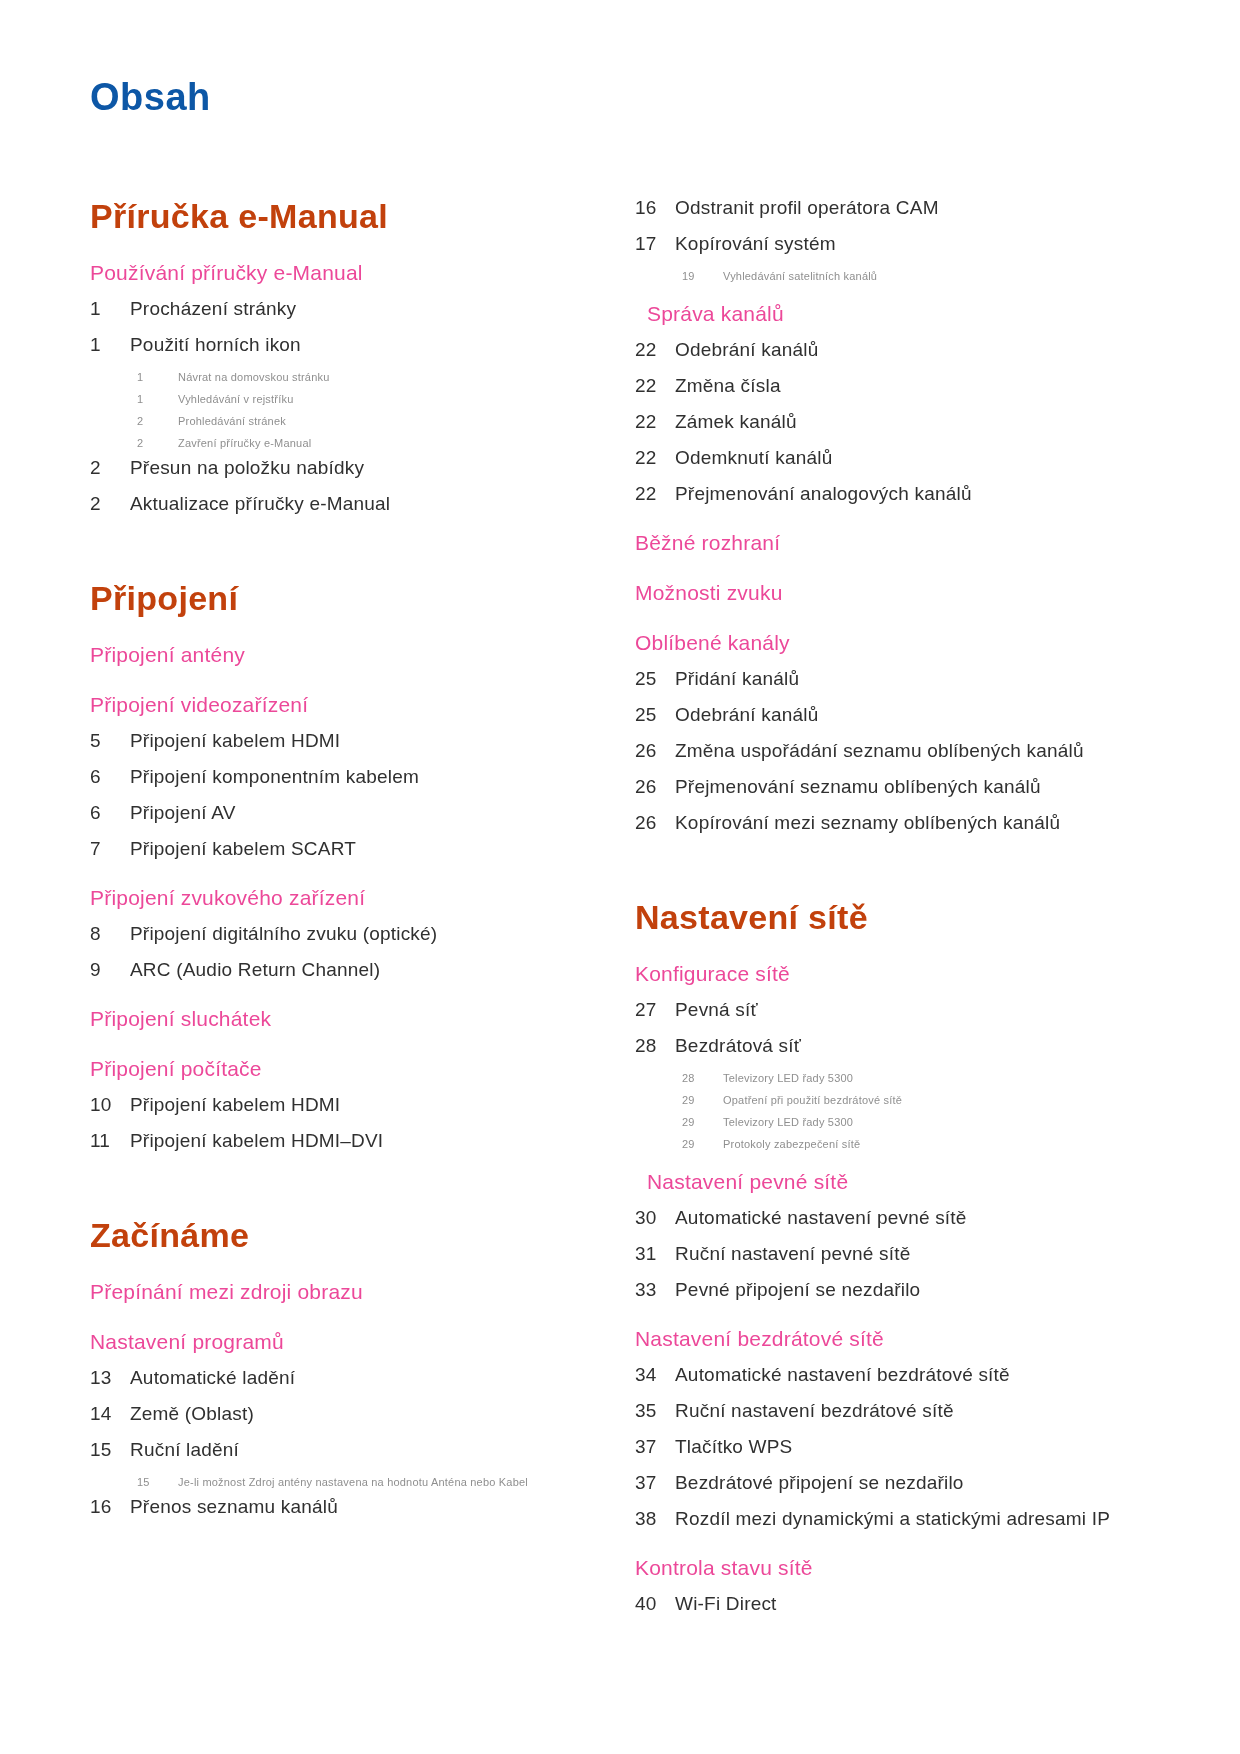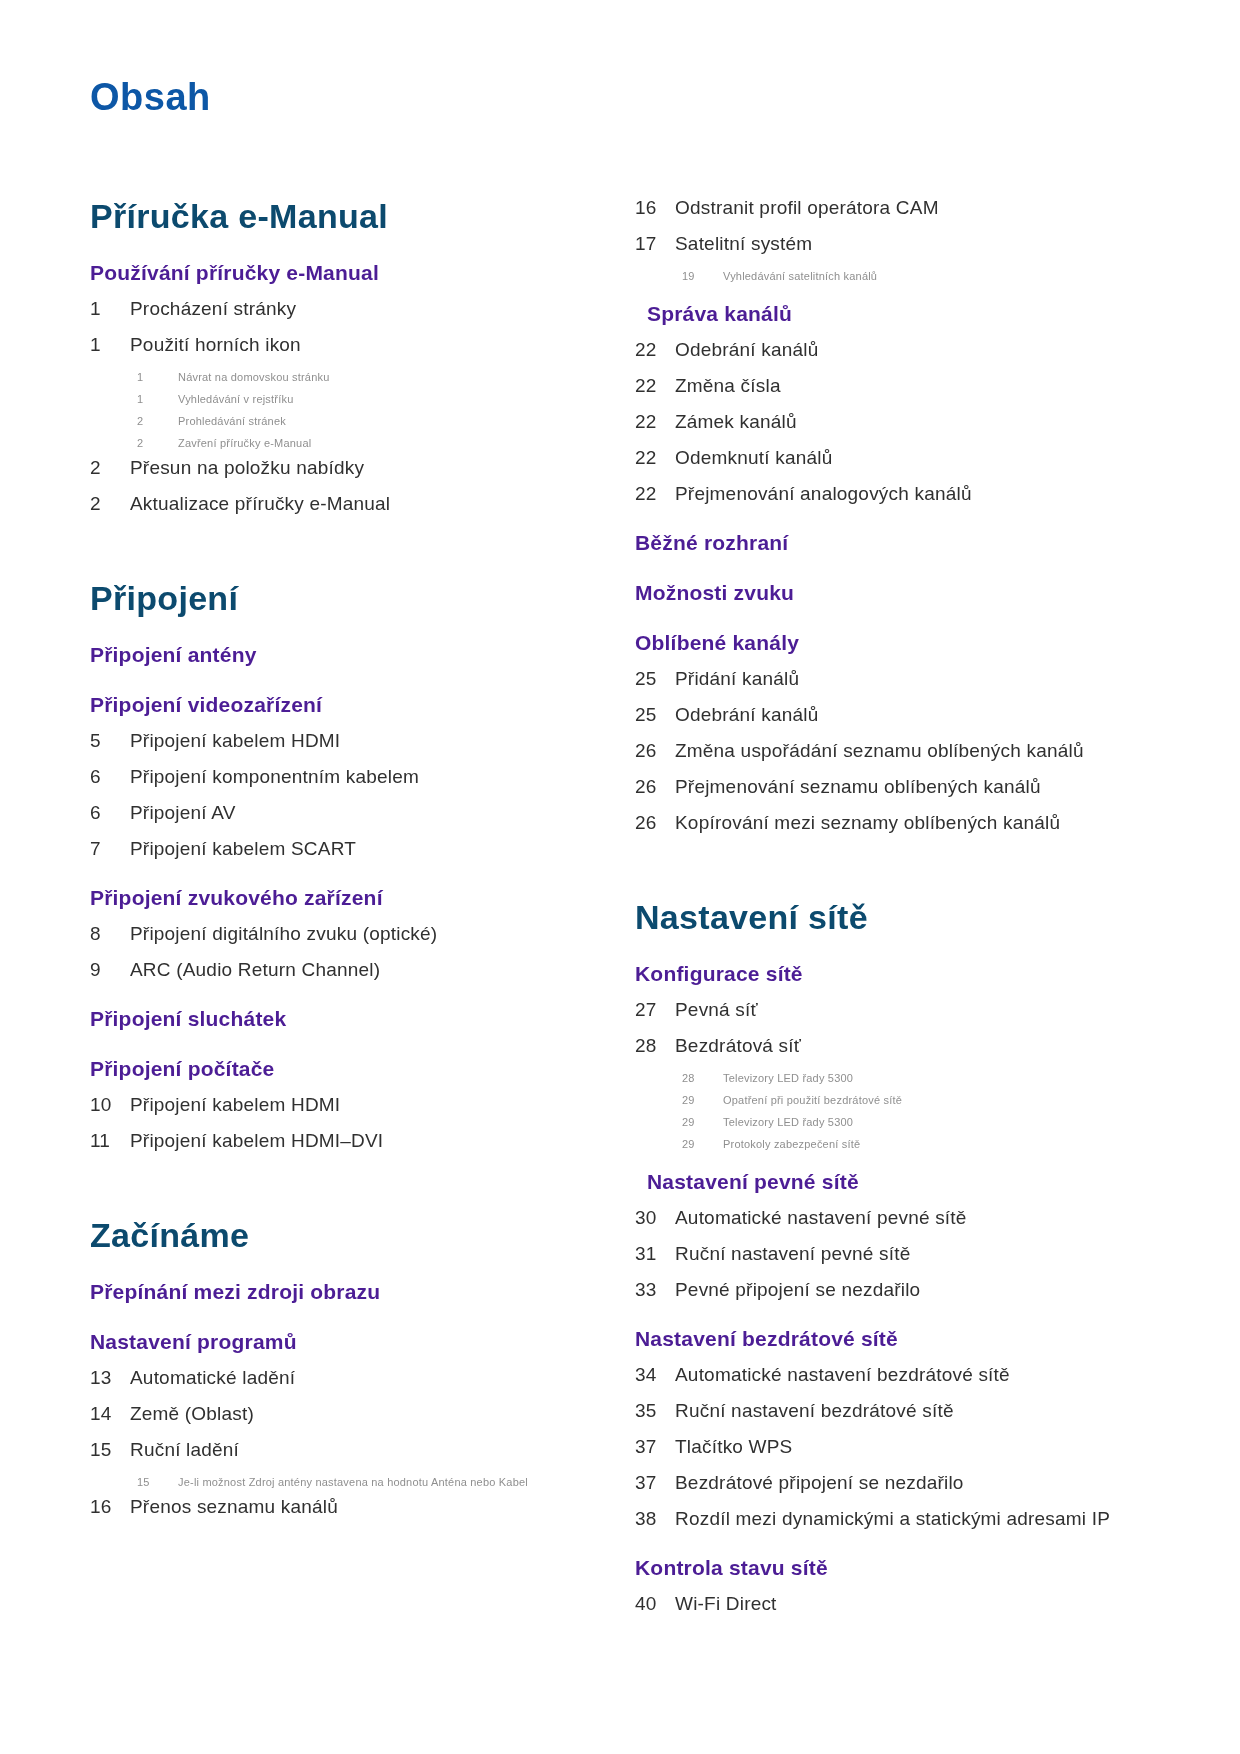--- a/index.html
+++ b/index.html
@@ -42,30 +42,30 @@
     padding-right: 55px;
   }
   .col-right {
     flex: 1 1 auto;
     min-width: 0;
   }
   .chapter {
     font-size: 34px;
     line-height: 36px;
     font-weight: bold;
-    color: #0c4a6e;
+    color: #c2410c;
     letter-spacing: 0.3px;
     margin: 66px 0 20px 0;
   }
   .col > .chapter:first-child { margin-top: 0; }
   .section {
     font-size: 21px;
     line-height: 23px;
-    font-weight: 700;
-    color: #4c1d95;
+    font-weight: 400;
+    color: #ec4899;
     letter-spacing: 0.2px;
     margin: 27px 0 0 0;
   }
   .sub + .section { margin-top: 15px; margin-left: 12px; }
   .row {
     display: flex;
     align-items: flex-end;
   }
   .item {
     margin-top: 16px;
@@ -203,21 +203,21 @@
           <span class="txt">Přenos seznamu kanálů</span>
         </div>
       </div>
     <div class="col col-right">
         <div class="row item">
           <span class="num">16</span>
           <span class="txt">Odstranit profil operátora CAM</span>
         </div>
         <div class="row item">
           <span class="num">17</span>
-          <span class="txt">Satelitní systém</span>
+          <span class="txt">Kopírování systém</span>
         </div>
         <div class="row sub">
           <span class="num">19</span>
           <span class="txt">Vyhledávání satelitních kanálů</span>
         </div>
         <div class="section">Správa kanálů</div>
         <div class="row item">
           <span class="num">22</span>
           <span class="txt">Odebrání kanálů</span>
         </div>

